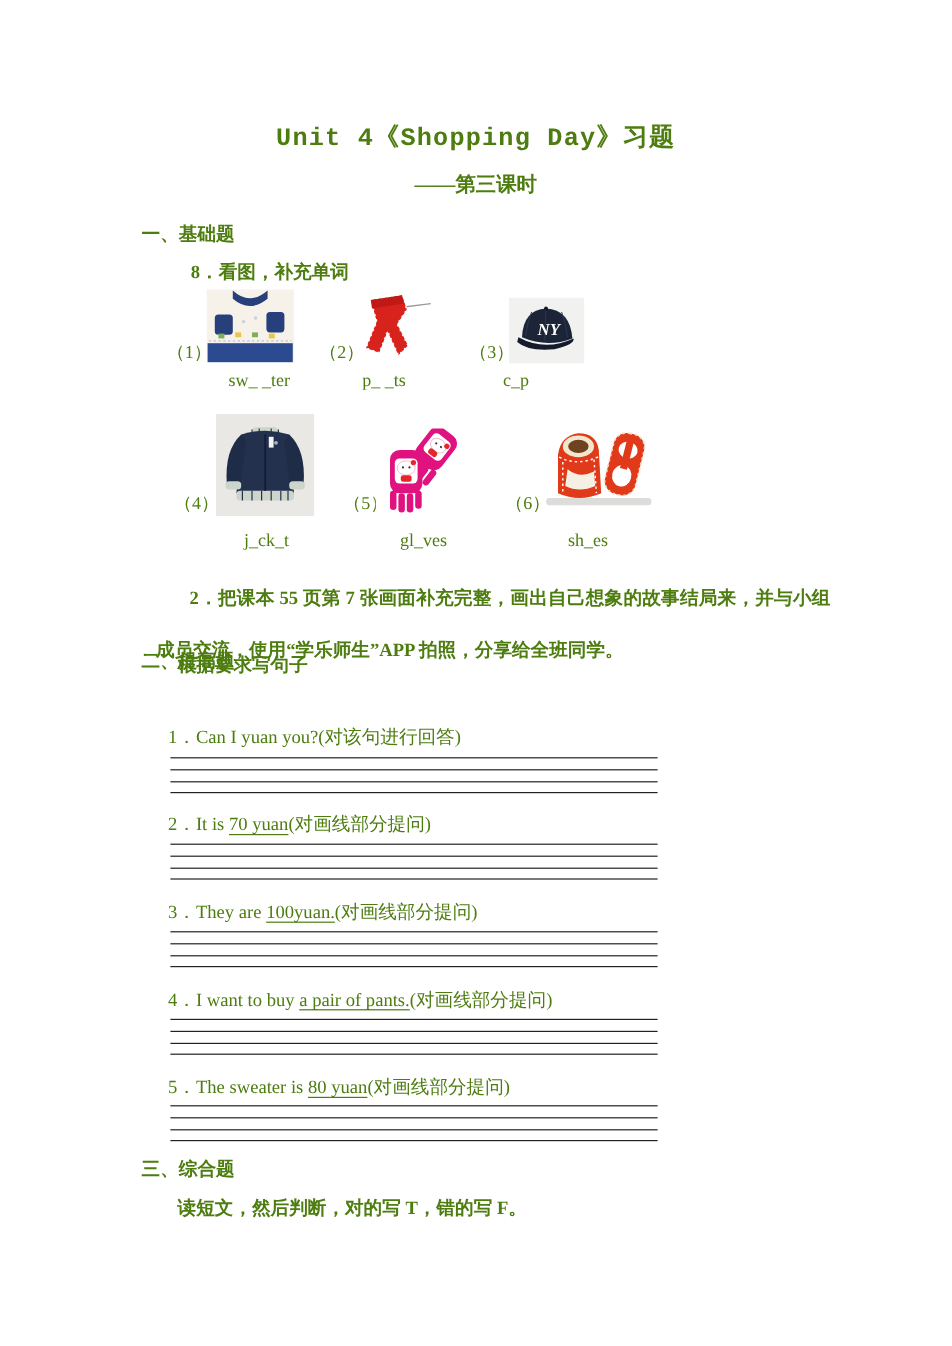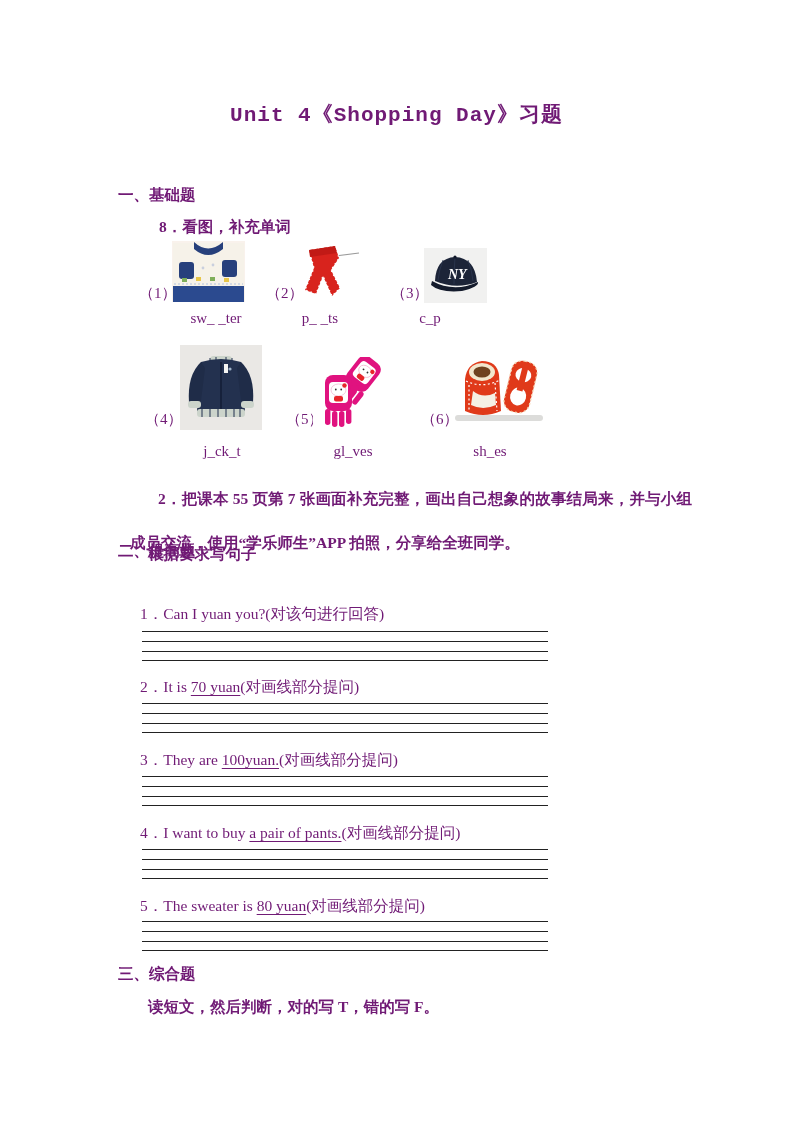--- a/index.html
+++ b/index.html
@@ -2,21 +2,21 @@
 <html><head>
 <meta charset="utf-8">
 <style>
   * { margin:0; padding:0; box-sizing:border-box; }
   html,body { background:#ffffff; }
   .page {
     position:relative;
     width:793px; height:1122px;
     background:#ffffff;
     font-family:"Liberation Serif", serif;
-    color:#701a75;
+    color:#4d7c0f;
     overflow:hidden;
   }
   .abs { position:absolute; }
 
   .doc-title {
     top:100px; left:0; width:100%;
     text-align:center;
     font-family:"Liberation Mono","DejaVu Sans Mono",monospace;
     font-size:21px; font-weight:700; letter-spacing:1px;
   }
@@ -50,20 +50,21 @@
   }
 
   .photo { display:block; }
 </style>
 </head>
 <body>
 
 <div class="page">
 
   <div class="abs doc-title">Unit 4《Shopping Day》习题</div>
+  <div class="abs doc-subtitle">——第三课时</div>
 
   <div class="abs sec-heading" style="left:118px; top:185px;">一、基础题</div>
 
   <div class="abs bold-line" style="left:159px; top:217px;">8．看图，补充单词</div>
 
   <span class="abs num-label" style="left:139px; top:284px;">（1）</span>
   <svg class="abs photo" style="left:172px; top:241px;" width="73" height="61" viewBox="0 0 73 61">
     <rect width="73" height="61" fill="#f9f2ec"></rect>
     <rect x="1" y="2" width="71" height="44" fill="#f6f2e9"></rect>
     <path d="M22 1 Q36 14 51 1 L51 8 Q36 20 22 8 Z" fill="#27407c"></path>

